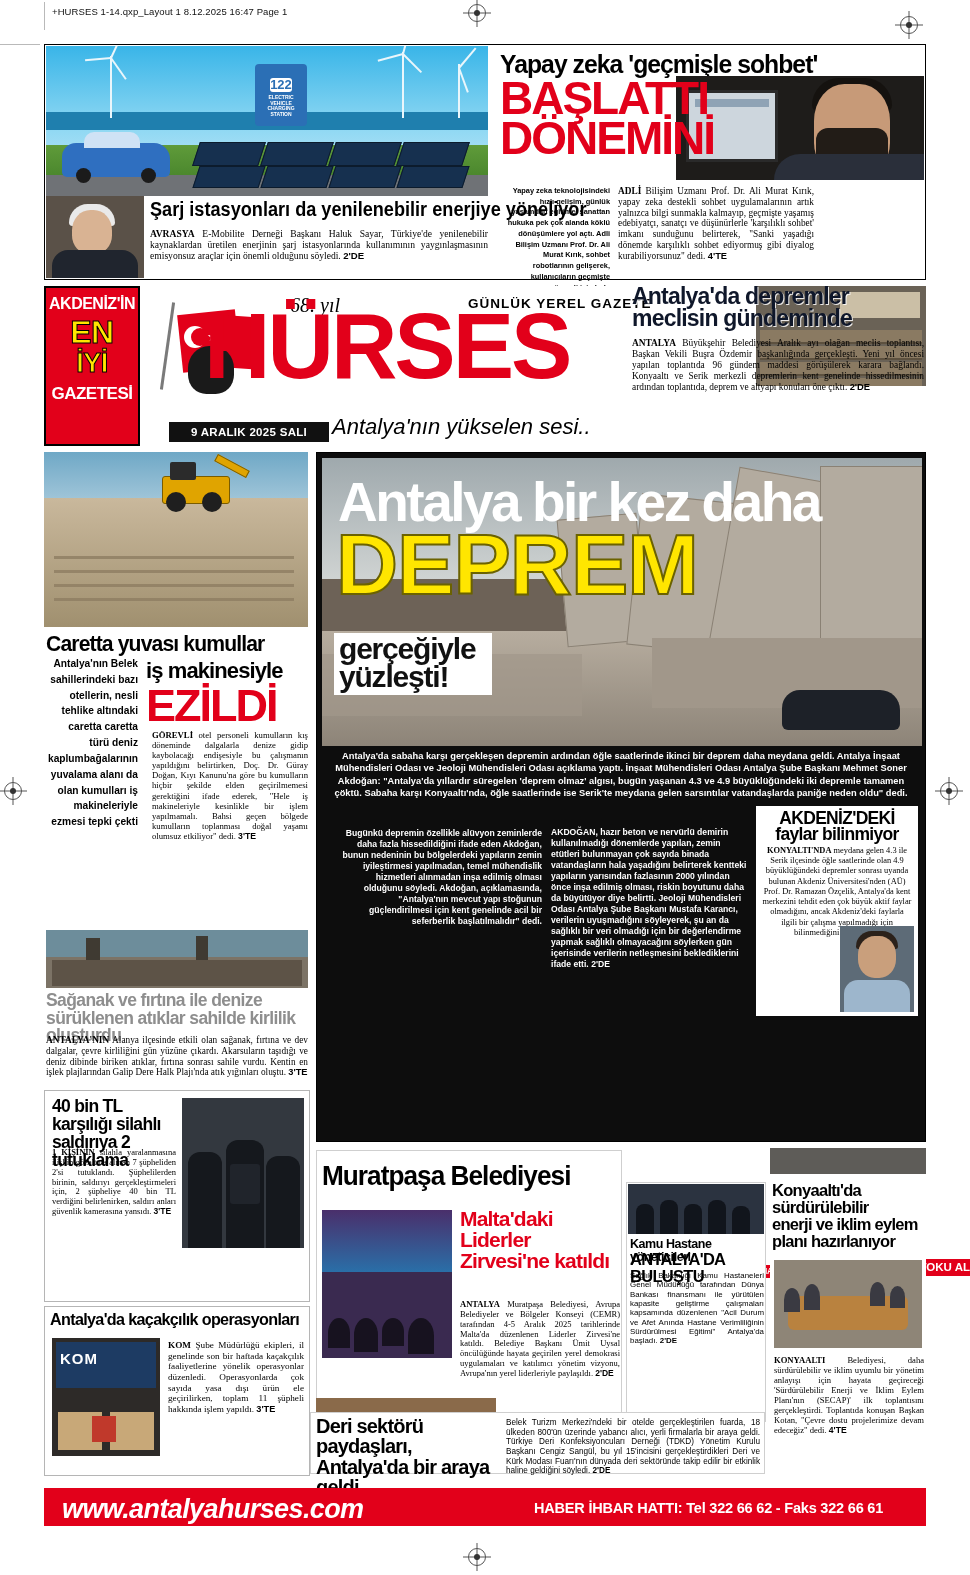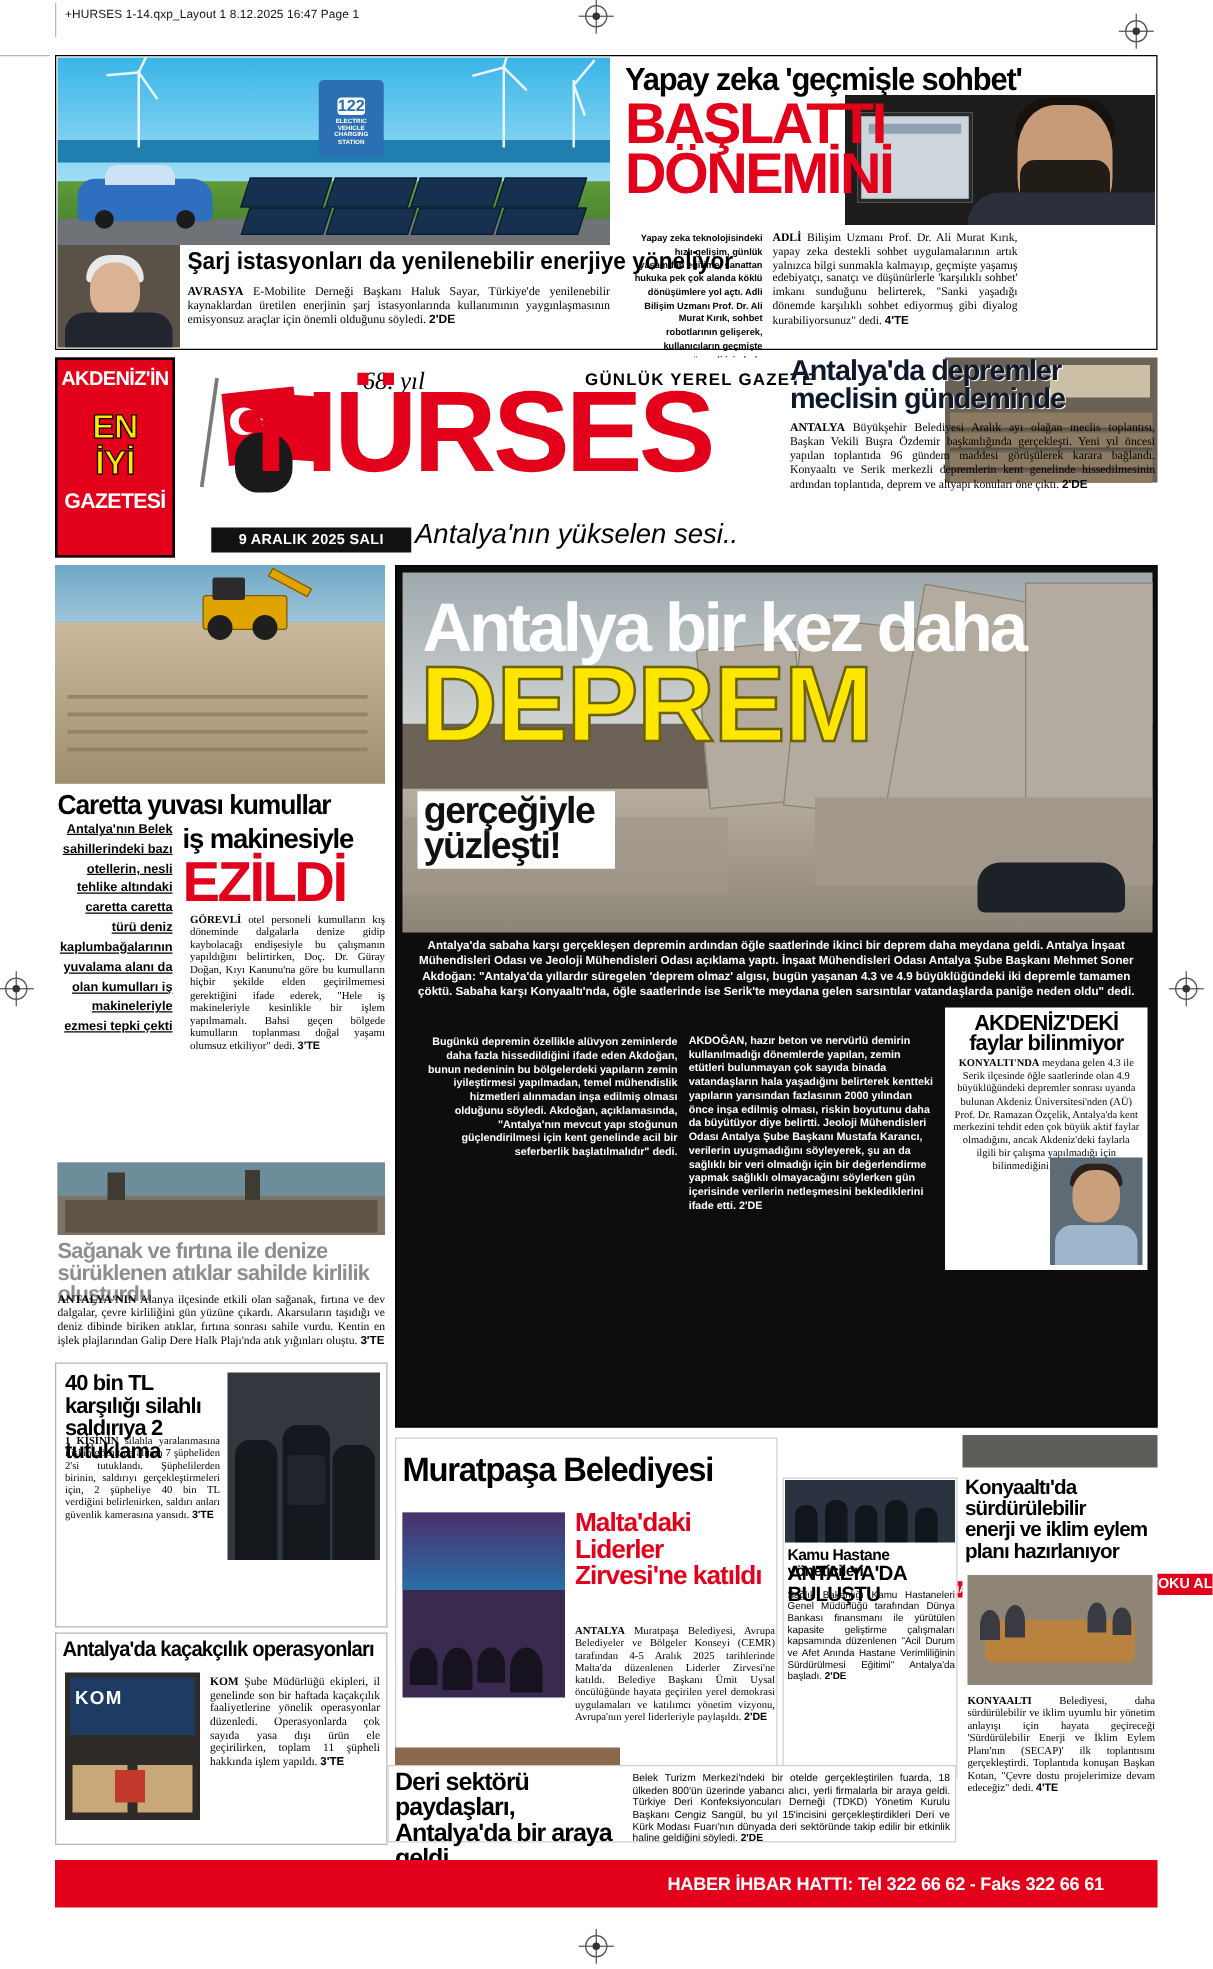--- a/index.html
+++ b/index.html
@@ -59,21 +59,21 @@
   #ai-photo .beard{position:absolute;right:36px;top:52px;width:72px;height:54px;border-radius:12px 12px 44% 44%;background:#221c17;}
   #ai-photo .shoulder{position:absolute;right:0;bottom:0;width:150px;height:26px;background:#2a2f3a;border-radius:26px 0 0 0;}
   #ai-col1{position:absolute;left:502px;top:186px;width:108px;font-size:7.4px;text-align:right;line-height:1.45;font-weight:bold;}
   #ai-col2{position:absolute;left:618px;top:186px;width:196px;font-size:9.3px;}
 
   
   #masthead{position:absolute;left:44px;top:286px;width:882px;height:164px;background:#fff;}
   #badge{position:absolute;left:0;top:0;width:96px;height:160px;background:#e2001a;border:2px solid #000;box-sizing:border-box;color:#fff;text-align:center;}
   #badge div{font-weight:bold;line-height:1;letter-spacing:-.5px;}
   #badge .b1{font-size:16px;margin-top:8px;}
-  #badge .b2{font-size:27px;color:#ffe600;margin-top:16px;-webkit-text-stroke:1px #000;}
+  #badge .b2{font-size:32px;color:#ffe600;margin-top:4px;-webkit-text-stroke:1px #000;}
   #badge .b3{font-size:27px;color:#ffe600;margin-top:2px;-webkit-text-stroke:1px #000;}
   #badge .b4{font-size:17px;margin-top:8px;}
   #logo{position:absolute;left:160px;top:14px;color:#e2001a;font-size:92px;font-weight:bold;letter-spacing:-3px;line-height:1;font-family:"Liberation Sans",sans-serif;}
   #year{position:absolute;left:246px;top:8px;font-family:"Liberation Serif",serif;font-style:italic;font-size:20px;}
   #gunluk{position:absolute;left:424px;top:10px;font-size:13.5px;font-weight:bold;letter-spacing:1px;}
   #slogan{position:absolute;left:288px;top:128px;font-family:Liberation Sans, sans-serif;font-style:italic;font-size:22px;}
   #datebar{position:absolute;left:125px;top:136px;width:160px;height:20px;background:#111;color:#fff;font-size:11.5px;font-weight:bold;text-align:center;line-height:20px;letter-spacing:.3px;}
   #flagwrap{position:absolute;left:118px;top:14px;width:108px;height:92px;}
   #flagwrap .flag{position:absolute;background:#e2001a;}
   #flagwrap .pole{position:absolute;left:4px;top:2px;width:3px;height:88px;background:#7a7a7a;transform:rotate(8deg);}
@@ -125,21 +125,21 @@
   #beach .track{position:absolute;height:3px;background:#8d7d62;opacity:.8;}
   #digger{position:absolute;left:140px;top:460px;width:108px;height:52px;}
   #digger .body{position:absolute;left:22px;top:16px;width:66px;height:26px;background:#e0a400;border:1px solid #7a5c00;border-radius:3px;}
   #digger .arm{position:absolute;left:74px;top:2px;width:34px;height:6px;background:#e0a400;border:1px solid #7a5c00;transform:rotate(28deg);}
   #digger .cab{position:absolute;left:30px;top:2px;width:26px;height:18px;background:#2b2b2b;border-radius:2px;}
   #digger .w{position:absolute;bottom:0;width:20px;height:20px;border-radius:50%;background:#1f1f1f;}
 
   #caretta-h1{position:absolute;left:46px;top:634px;width:262px;font-size:22px;font-weight:bold;letter-spacing:-.9px;white-space:nowrap;transform:scaleX(.96);transform-origin:left center;}
   #caretta-h2{position:absolute;left:146px;top:660px;width:162px;font-size:22px;font-weight:bold;letter-spacing:-.9px;line-height:1;}
   #caretta-ezildi{position:absolute;left:146px;top:686px;color:#e2001a;font-size:45px;font-weight:bold;letter-spacing:-2px;line-height:.9;}
-  #caretta-lead{position:absolute;left:46px;top:656px;width:92px;font-size:10.2px;font-weight:bold;text-align:right;line-height:1.55;text-decoration:underline;}
+  #caretta-lead{position:absolute;left:46px;top:656px;width:92px;font-size:10.2px;font-weight:bold;text-align:right;line-height:1.55;}
   #caretta-body{position:absolute;left:152px;top:730px;width:156px;font-size:8.7px;}
 
   #trash-ph{left:46px;top:930px;width:262px;height:58px;background:#7c7366;}
   #trash-ph .water{position:absolute;left:0;top:0;width:100%;height:46%;background:#6d8d9b;}
   #trash-ph .debris{position:absolute;background:#5d5347;}
   #trash-h{position:absolute;left:46px;top:992px;width:264px;color:#8e8e8e;font-size:17.5px;font-weight:bold;line-height:1;letter-spacing:-.6px;text-shadow:1px 1px 0 rgba(255,255,255,.8);}
   #trash-body{position:absolute;left:46px;top:1035px;width:262px;font-size:9.3px;}
 
   #arrest-box{position:absolute;left:44px;top:1090px;width:266px;height:212px;border:1px solid #b5b5b5;box-sizing:border-box;background:#fff;}
   #arrest-h{position:absolute;left:52px;top:1098px;width:130px;font-size:17.5px;font-weight:bold;line-height:1.02;letter-spacing:-.7px;}
@@ -500,16 +500,17 @@
   <div id="deri-h" class="hl">
     <div>Deri sektörü paydaşları,</div>
     <div>Antalya'da bir araya geldi</div>
   </div>
   <div id="deri-body" class="body-sans">
     <span>Belek Turizm Merkezi'ndeki bir otelde gerçekleştirilen fuarda, 18 ülkeden 800'ün üzerinde yabancı alıcı, yerli firmalarla bir araya geldi. Türkiye Deri Konfeksiyoncuları Derneği (TDKD) Yönetim Kurulu Başkanı Cengiz Sangül, bu yıl 15'incisini gerçekleştirdikleri Deri ve Kürk Modası Fuarı'nın dünyada deri sektöründe takip edilir bir etkinlik haline geldiğini söyledi.</span>
     <span class="pg blk">2'DE</span>
   </div>
 
   <div id="footer">
+    <div id="site">www.antalyahurses.com</div>
     <div id="hotline">HABER İHBAR HATTI: Tel 322 66 62 - Faks 322 66 61</div>
   </div>
 
 </div>
 
 </body></html>

